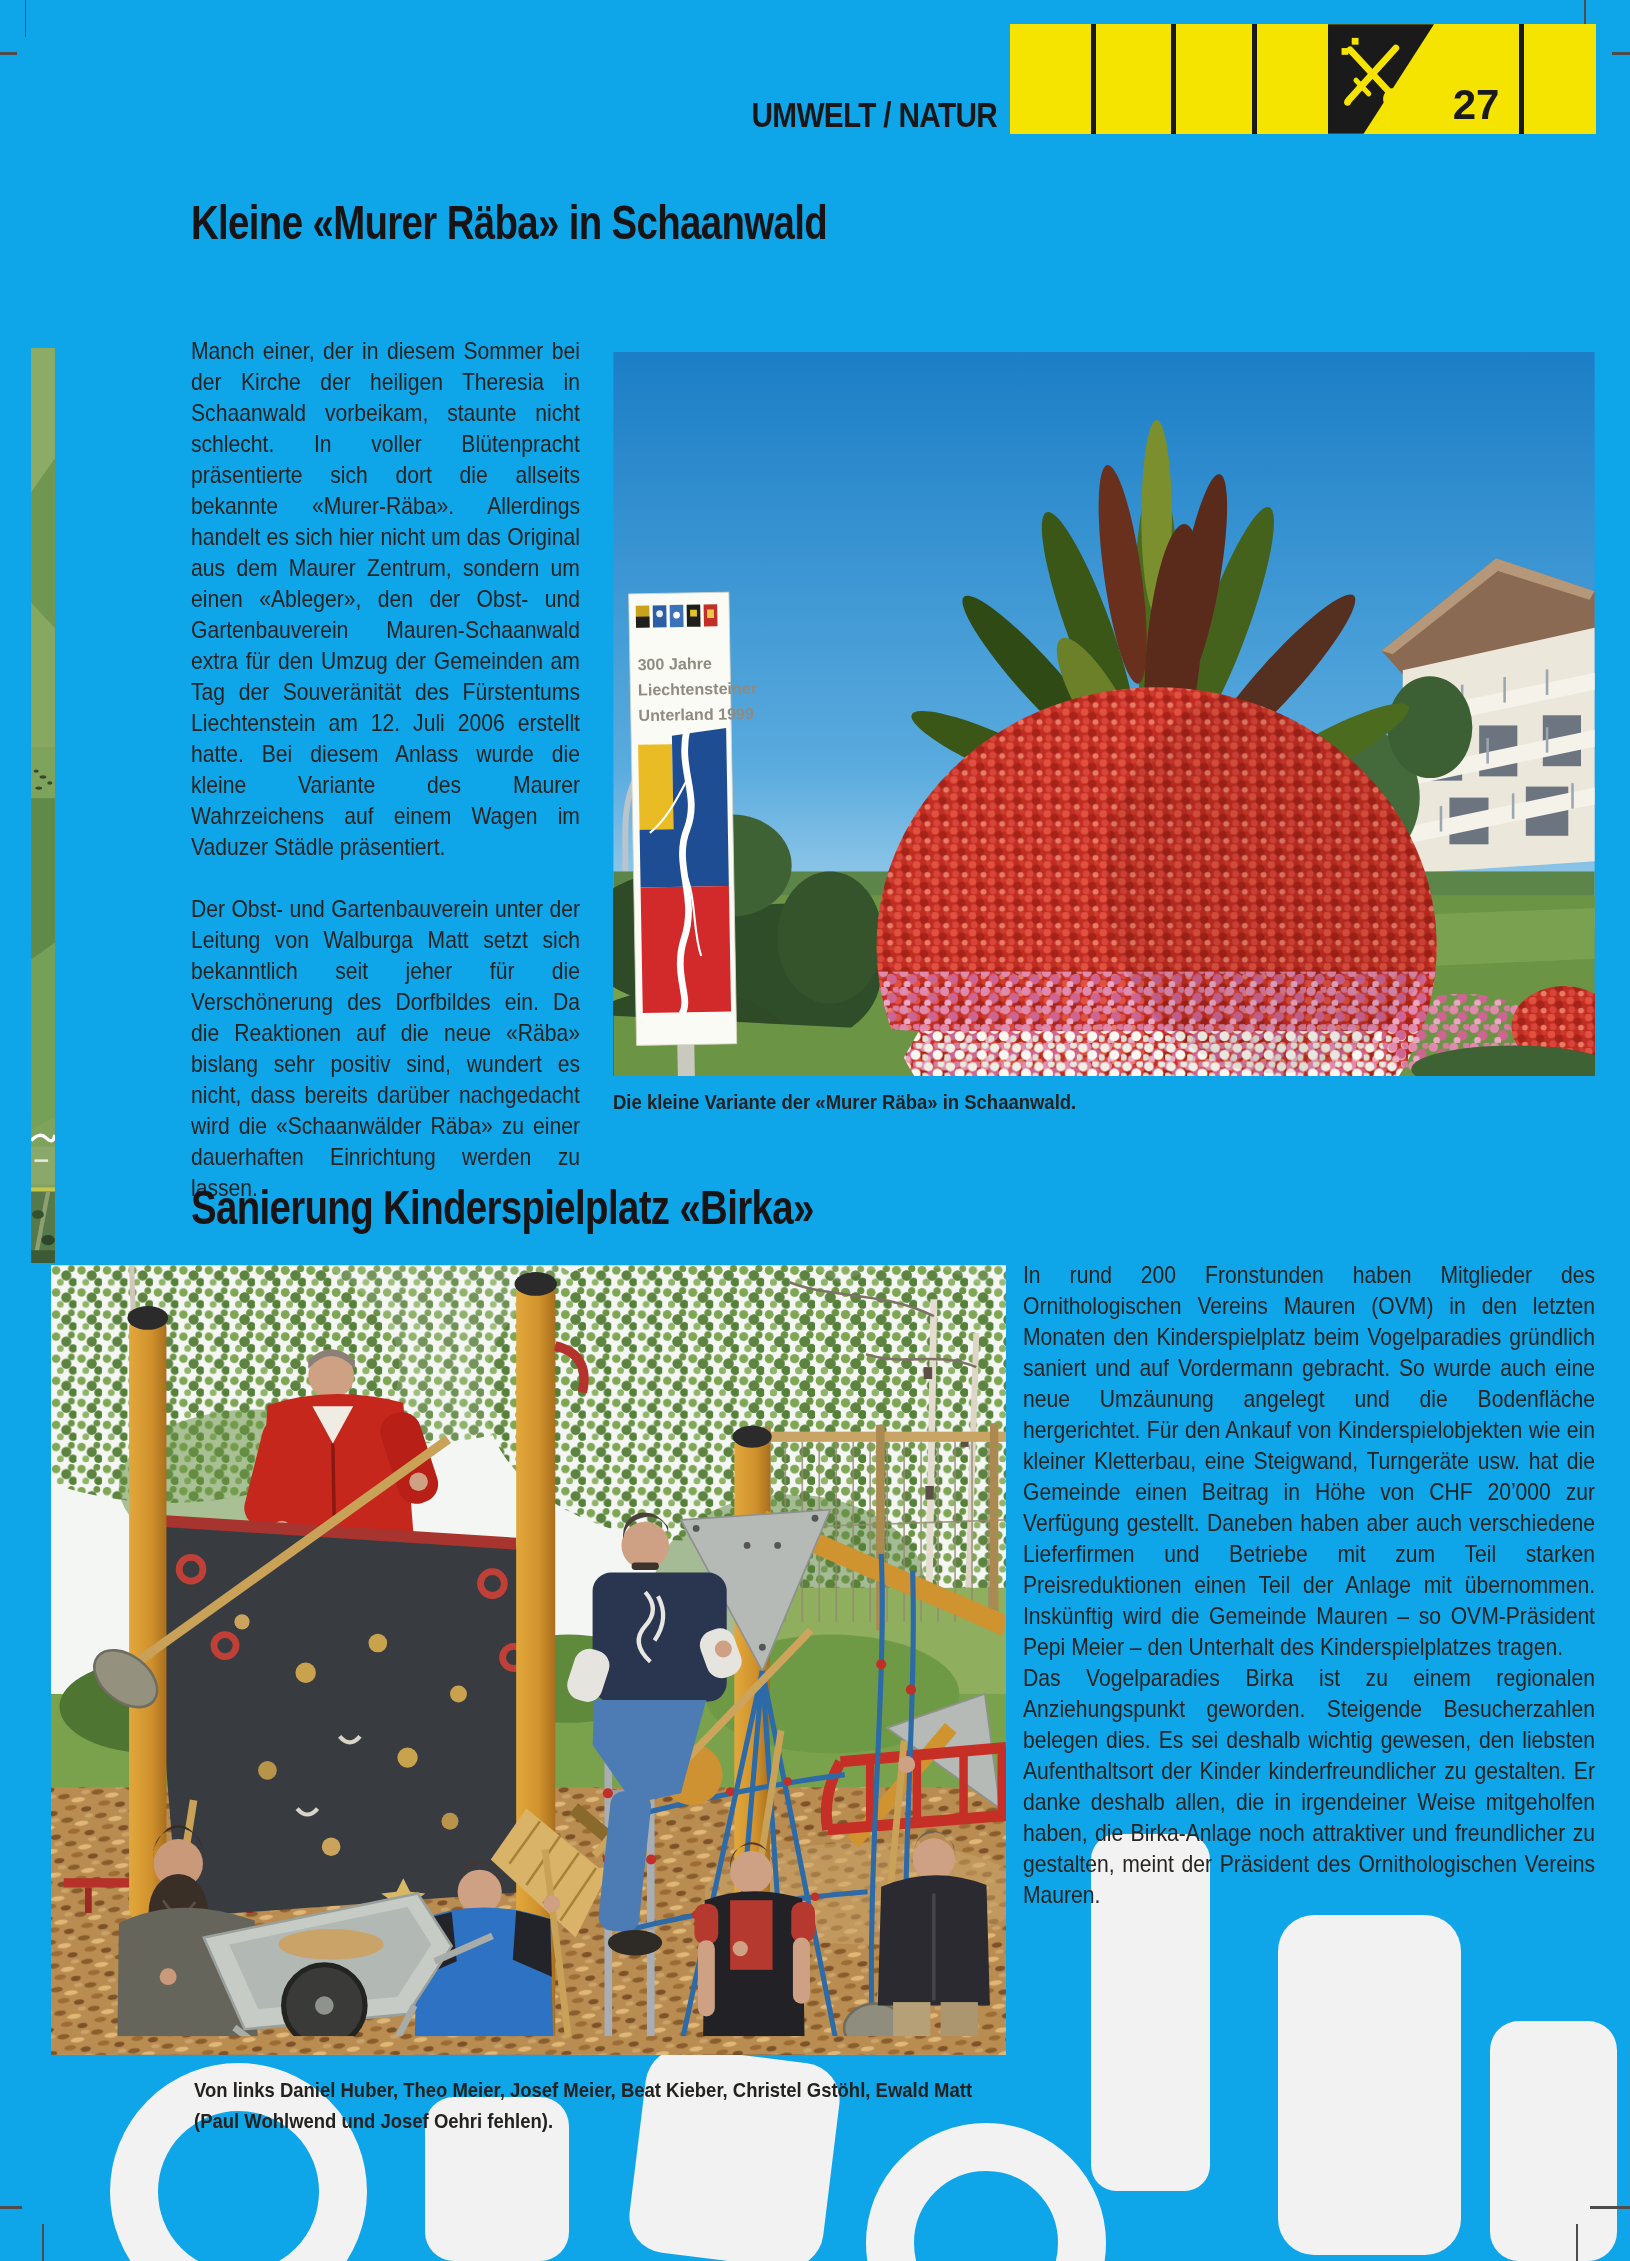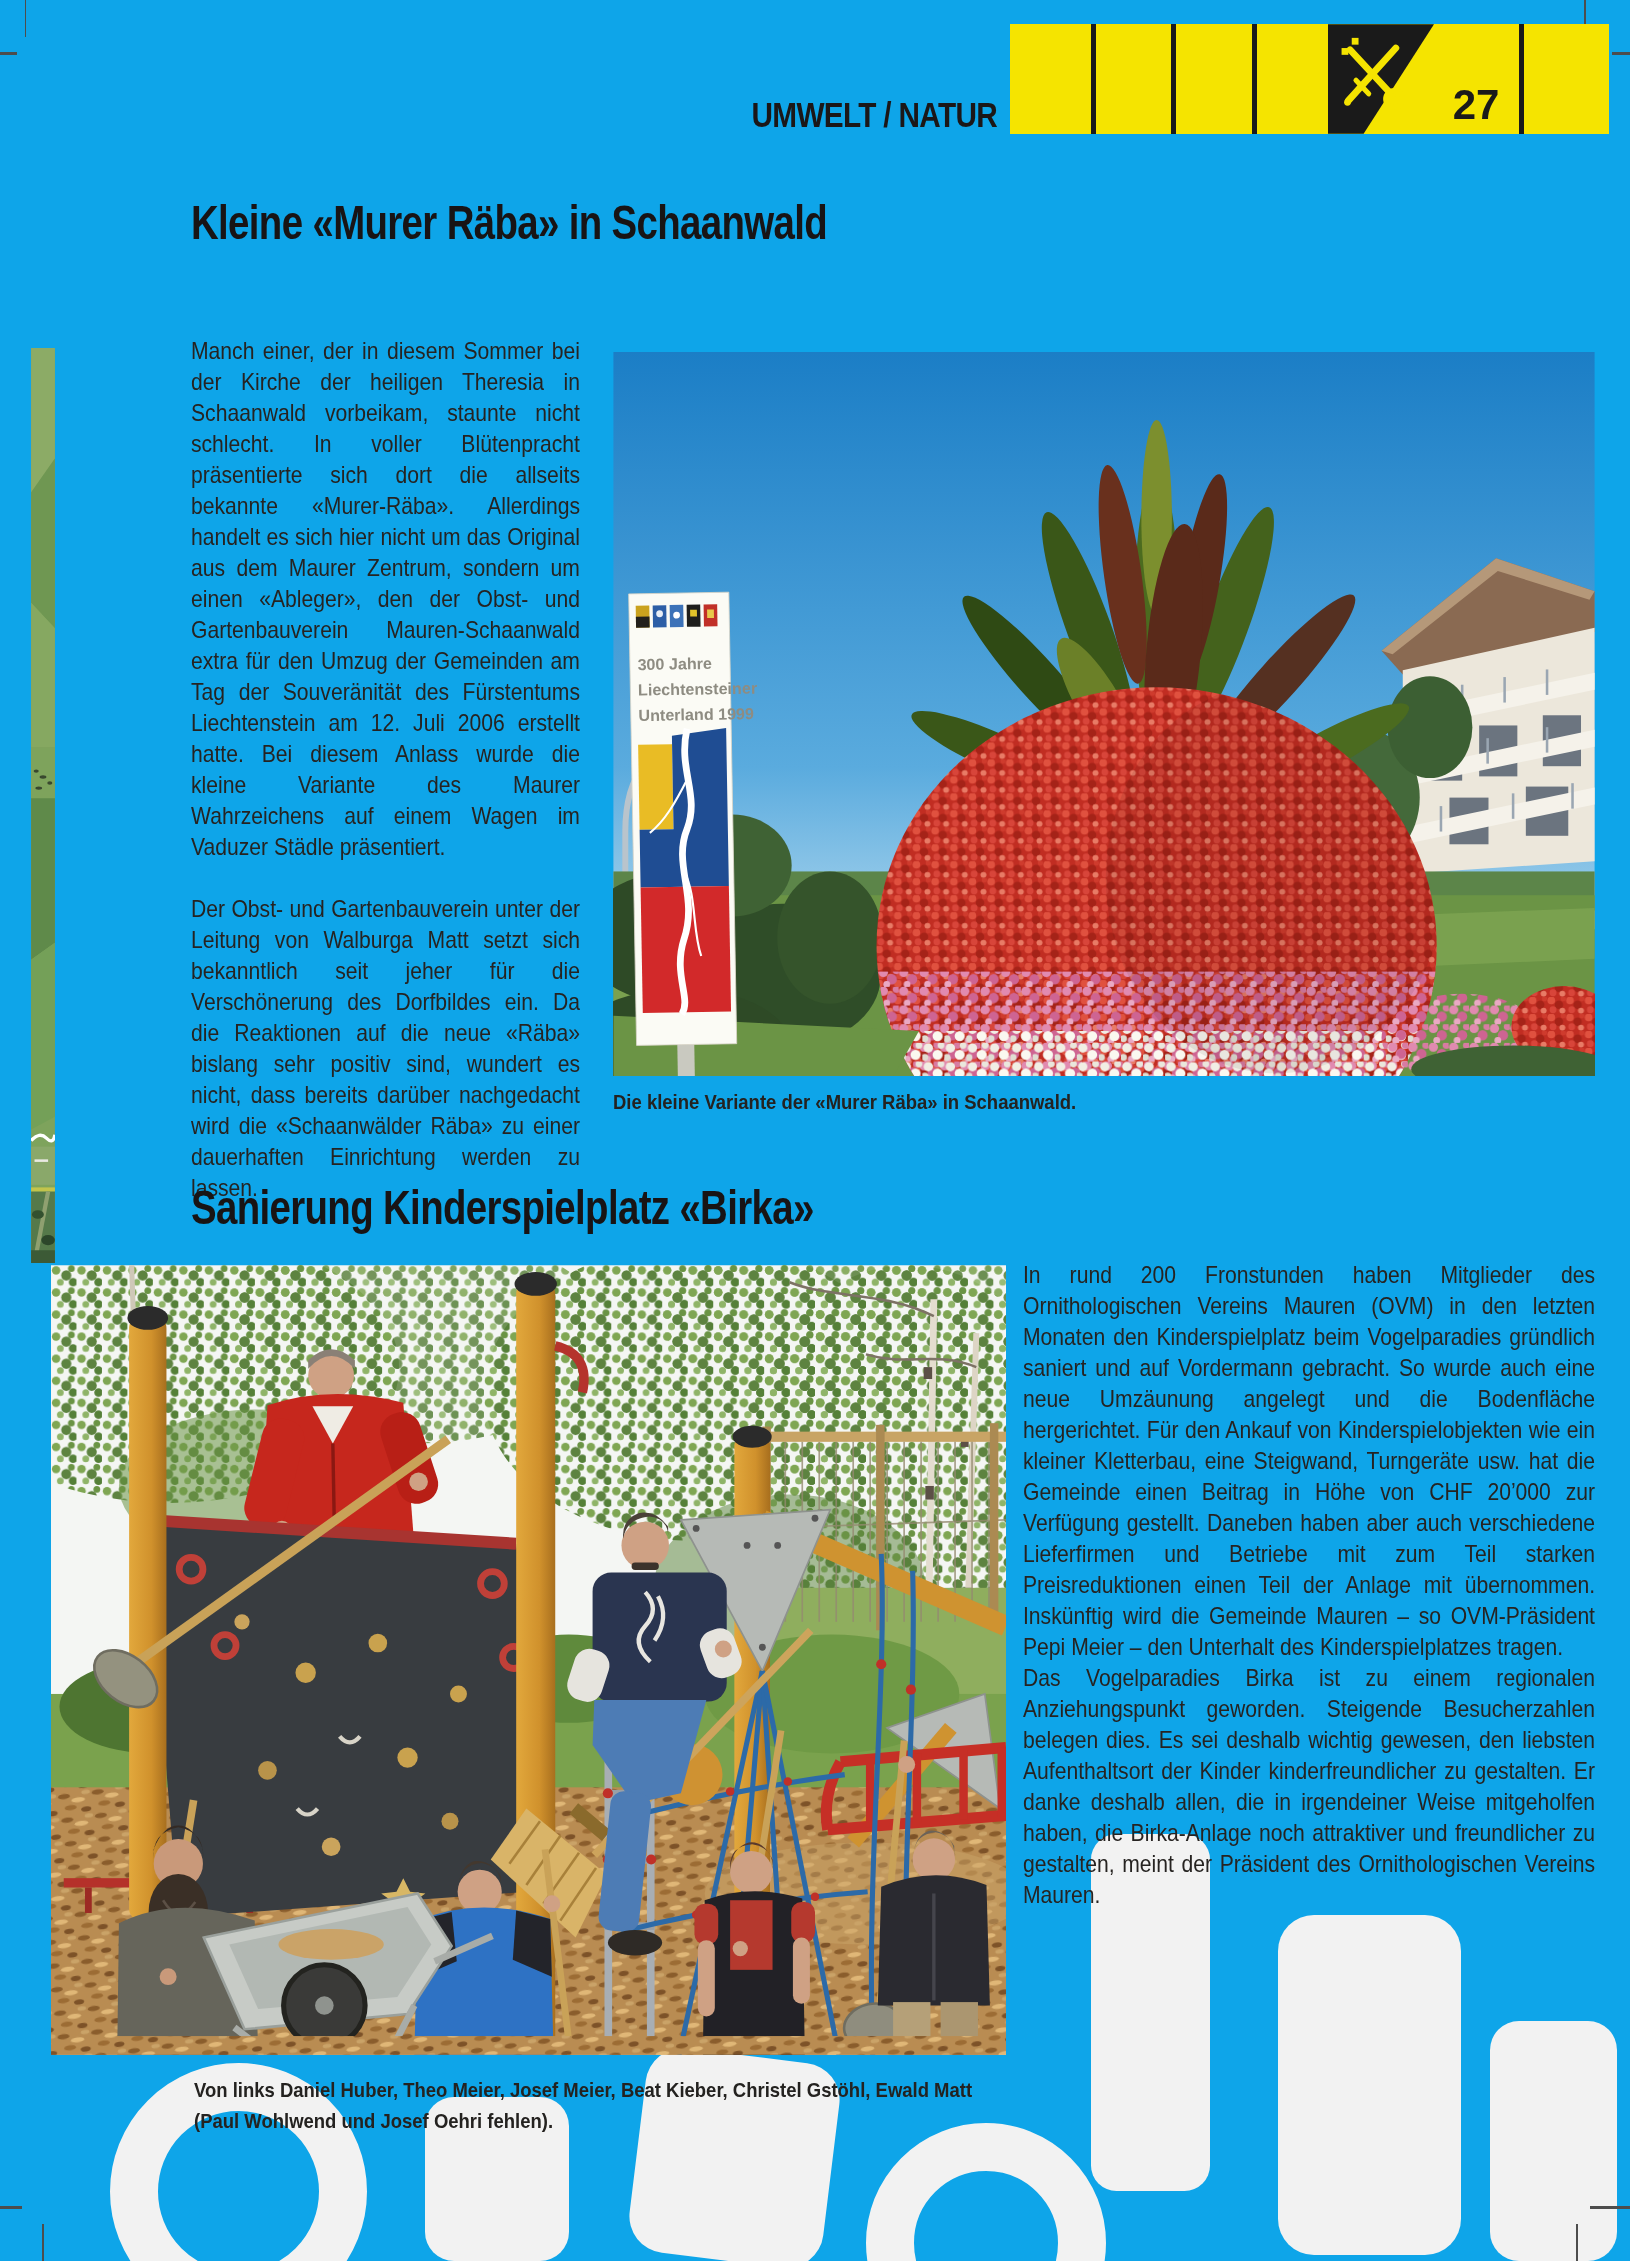--- a/index.html
+++ b/index.html
@@ -4,21 +4,21 @@
 <style>
   html,body{margin:0;padding:0;background:#ffffff;}
   .page{position:relative;width:1630px;height:2261px;background:#0ea5e9;overflow:hidden;
         font-family:"Liberation Sans",sans-serif;color:#262321;}
   
   .crop{position:absolute;background:#4d4d4d;}
   
   .section-label{position:absolute;top:95px;left:0;right:633px;text-align:right;
         font-size:35px;font-weight:bold;color:#1b1718;letter-spacing:-0.8px;
         transform:scaleX(.85);transform-origin:top right;white-space:nowrap;}
-  .band{position:absolute;left:1010px;top:24px;width:586px;height:110px;background:#F5E400;padding-left:13px;}
+  .band{position:absolute;left:1010px;top:24px;width:586px;height:110px;background:#F5E400;}
   .band .div{position:absolute;top:0;width:5.1px;height:110px;background:#1a1a1a;}
   .band .pagenum{position:absolute;left:425px;bottom:5.1px;width:82px;text-align:center;
         font-size:42px;font-weight:bold;color:#1a1a1a;}
   .band svg{position:absolute;left:318px;top:0;}
   
   .headline{position:absolute;font-size:48px;font-weight:bold;color:#181415;
         letter-spacing:-0.8px;transform:scaleX(.8);transform-origin:top left;white-space:nowrap;}
   
   .col{position:absolute;font-size:24px;line-height:31px;text-align:justify;
         transform:scaleX(.88);transform-origin:top left;color:#262321;hyphens:auto;}

